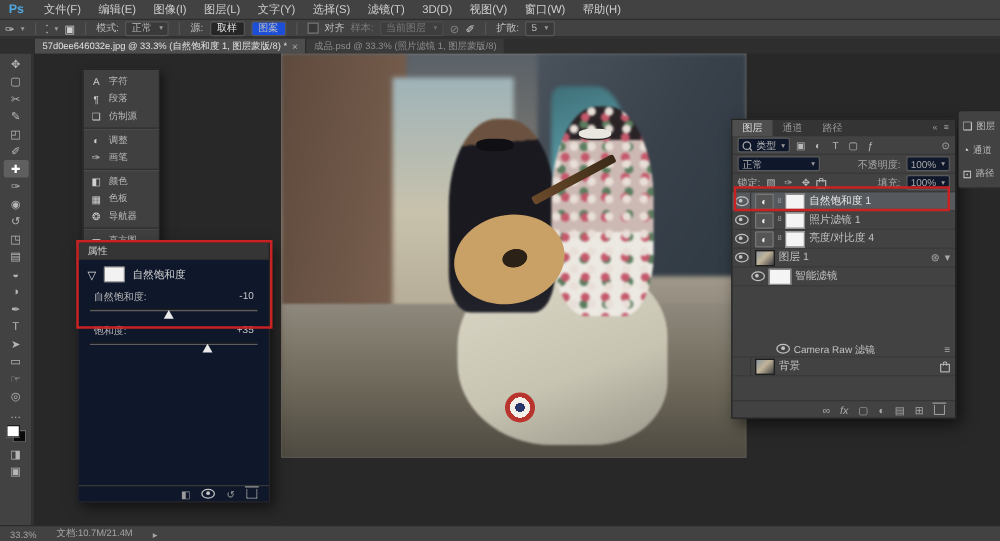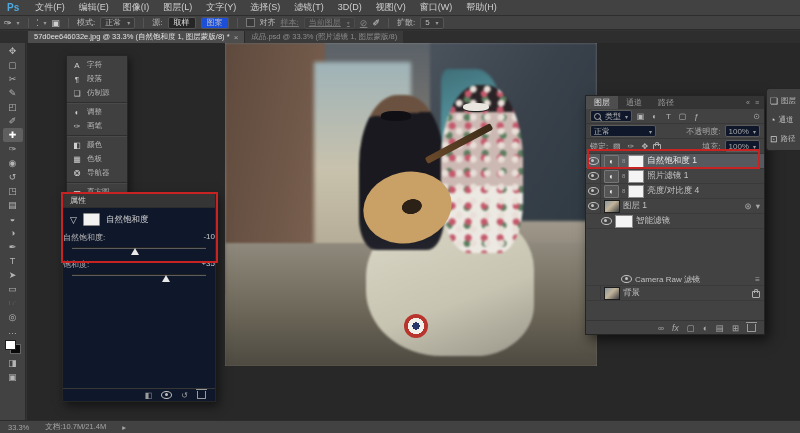--- a/index.html
+++ b/index.html
@@ -16,21 +16,21 @@
   
   .optionsbar{left:0;top:16px;width:800px;height:14px;background:#424242;border-bottom:1px solid #2b2b2b;
               display:flex;align-items:center;font-size:8px;gap:5px;padding-left:4px;box-sizing:border-box;color:#bdbdbd;}
   .ob-ic{font-size:9px;color:#cfcfcf;}
   .caret{font-size:6px;color:#9a9a9a;}
   .dd{background:#3a3a3a;border:1px solid #565656;border-radius:2px;height:10px;line-height:10px;
       padding:0 4px;display:flex;align-items:center;gap:6px;}
   .ob-btn{background:#1d4ed8;border:1px solid #555;border-radius:2px;padding:0 5px;height:10px;line-height:10px;}
   .ob-btn.pressed{background:#262626;color:#e5e5e5;}
   .ob-check{width:7px;height:7px;border:1px solid #777;background:#383838;display:inline-block;}
-  .grayed{opacity:.45;text-decoration:underline;}
+  .grayed{opacity:.45;}
   .vsep{width:1px;height:10px;background:#555;margin:0 3px;}
 
   
   .tabbar{left:0;top:31px;width:800px;height:12px;background:#2e2e2e;display:flex;padding-left:28px;box-sizing:border-box;}
   .doc-tab{font-size:7.5px;display:flex;align-items:center;gap:4px;padding:0 6px;white-space:nowrap;overflow:hidden;}
   .doc-tab.active{background:#4d4d4d;color:#e2e2e2;}
   .doc-tab.inactive{background:#3a3a3a;color:#8d8d8d;max-width:160px;border-left:1px solid #2a2a2a;}
   .tab-close{color:#aaa;font-size:8px;}
 
   
@@ -59,21 +59,21 @@
   .dock-sep{height:1px;background:#2f2f2f;margin:2px 0;box-shadow:0 1px 0 #4a4a4a;}
 
   
   .props{left:62px;top:193px;width:152px;height:207px;background:#0f172a;border:1px solid #262626;
          box-shadow:3px 4px 10px rgba(0,0,0,.55);}
   .props-header{height:13px;background:#353535;font-size:8px;color:#d0d0d0;line-height:13px;padding-left:7px;
                 border-bottom:1px solid #2d2d2d;}
   .adj-row{display:flex;align-items:center;gap:6px;padding:5px 7px 3px;font-size:8.5px;color:#d2d2d2;}
   .adj-tri{font-size:9px;color:#ddd;}
   .adj-chip{width:15px;height:11px;background:#f2f2f2;border:1px solid #8a8a8a;border-radius:1px;}
-  .slider-label{display:flex;justify-content:space-between;font-size:8px;color:#b8b8b8;padding:3px 0 0;}
+  .slider-label{display:flex;justify-content:space-between;font-size:8px;color:#b8b8b8;padding:3px 12px 0;}
   .slider-val{color:#c9c9c9;}
   .track{position:relative;height:10px;margin:2px 9px 1px;}
   .track::before{content:"";position:absolute;left:0;right:0;top:2px;height:1px;background:#1f1f1f;box-shadow:0 1px 0 #5d5d5d;}
   .thumb{position:absolute;top:3px;width:0;height:0;border-left:4px solid transparent;border-right:4px solid transparent;
          border-bottom:7px solid #e9e9e9;transform:translateX(-4px);}
   .props-bottom{position:absolute;left:0;bottom:0;width:100%;height:13px;border-top:1px solid #373737;
                 display:flex;align-items:center;justify-content:flex-end;gap:9px;padding-right:9px;box-sizing:border-box;
                 font-size:8px;color:#9b9b9b;}
 
   

